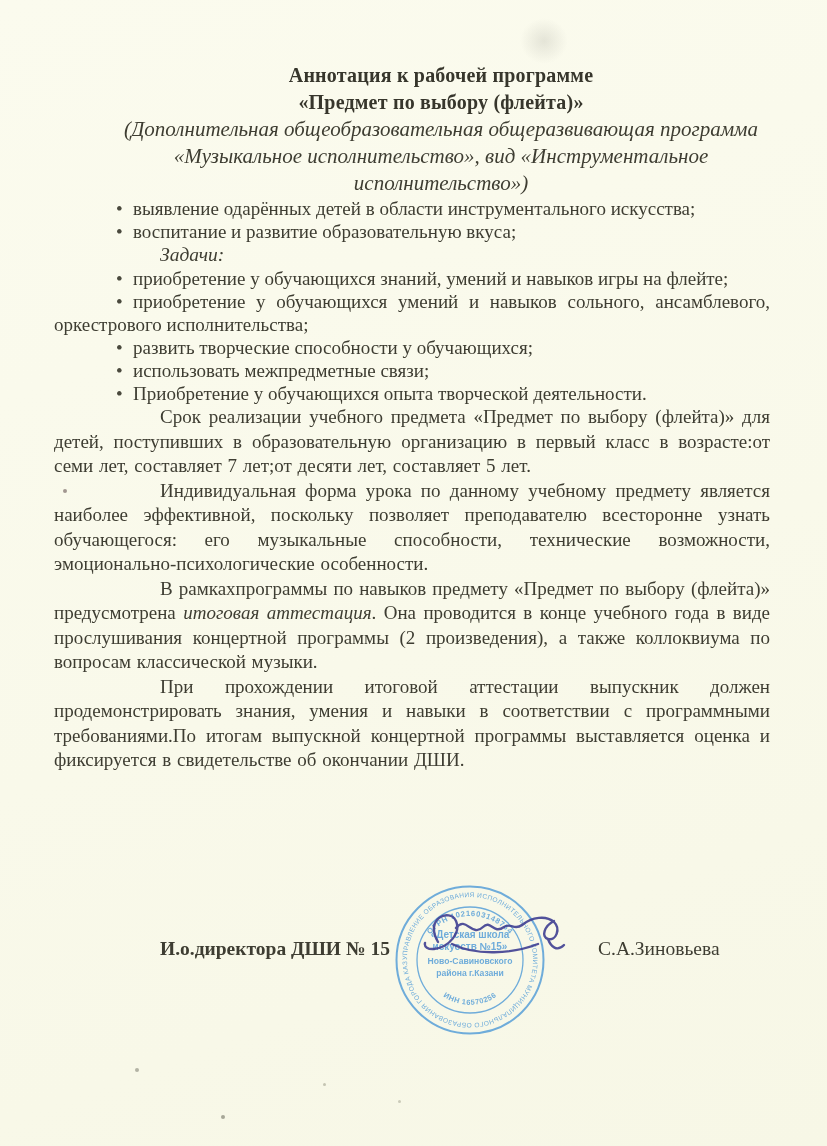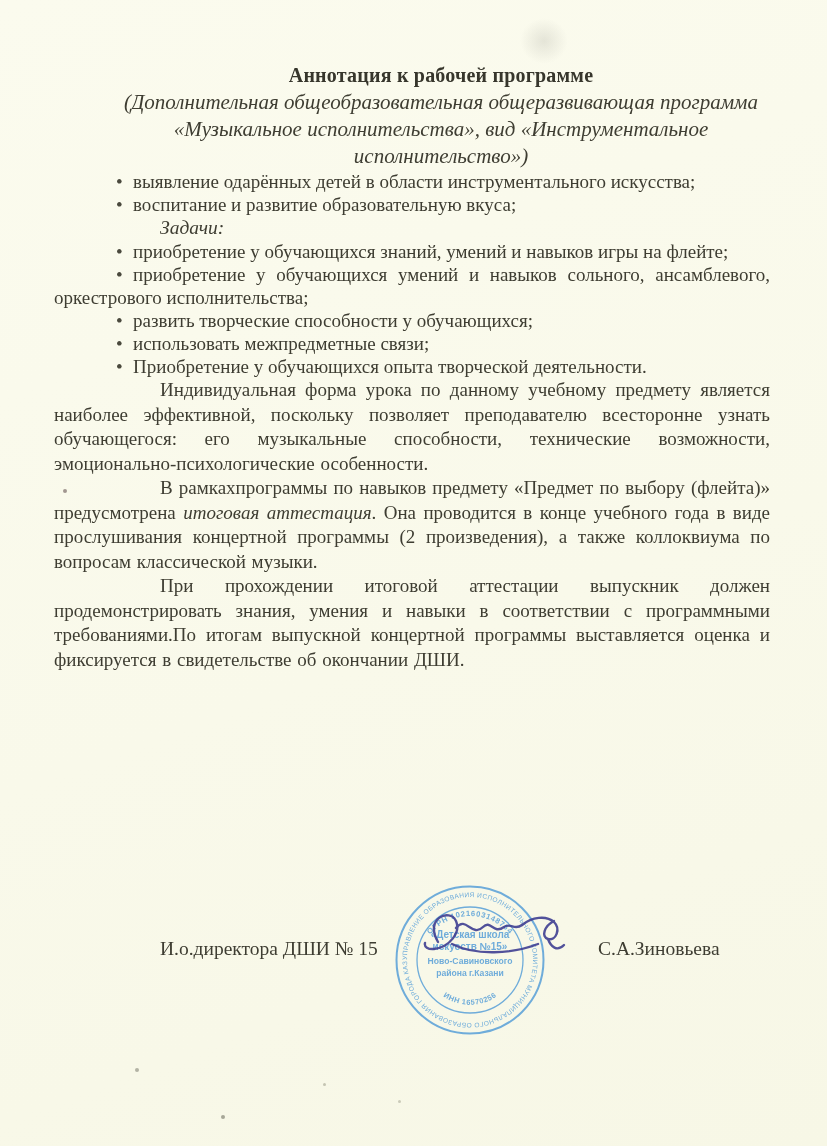--- a/index.html
+++ b/index.html
@@ -39,21 +39,21 @@
   
   p.para{
     margin:0;font-size:19px;line-height:24.5px;
     text-align:justify;text-indent:106px;
     word-spacing:1px;
   }
   .it{font-style:italic;}
   
   .sign-label{
     position:absolute;left:160px;top:938px;
-    font-size:19.5px;color:#3e3d32;
+    font-size:19.5px;color:#3e3d32;font-weight:bold;
   }
   .sign-name{
     position:absolute;left:598px;top:938px;
     font-size:19.5px;color:#3e3d32;
   }
   .stamp{
     position:absolute;left:392px;top:884px;width:156px;height:152px;
     opacity:.92;
   }
   .signature{
@@ -80,37 +80,39 @@
   <div class="speck sp1"></div>
   <div class="speck sp2"></div>
   <div class="speck sp3"></div>
   <div class="speck sp4"></div>
   <div class="speck sp5"></div>
 
   <div class="doc">
 
     <div class="hdr">
       <div class="t">Аннотация к рабочей программе</div>
+      <div class="t">«Предмет по выбору (флейта)»</div>
       <div class="s">(Дополнительная общеобразовательная общеразвивающая программа</div>
-      <div class="s">«Музыкальное исполнительства», вид «Инструментальное</div>
+      <div class="s">«Музыкальное исполнительство», вид «Инструментальное</div>
       <div class="s">исполнительство»)</div>
     </div>
 
 
     <p class="li"><span class="bullet">•</span><span>выявление одарённых детей в области инструментального искусства;</span></p>
     <p class="li"><span class="bullet">•</span><span>воспитание и развитие образовательную вкуса;</span></p>
 
     <p class="lbl">Задачи:</p>
 
     <p class="li"><span class="bullet">•</span><span>приобретение у обучающихся знаний, умений и навыков игры на флейте;</span></p>
     <p class="li"><span class="bullet">•</span><span>приобретение у обучающихся умений и навыков сольного, ансамблевого, оркестрового исполнительства;</span></p>
     <p class="li"><span class="bullet">•</span><span>развить творческие способности у обучающихся;</span></p>
     <p class="li"><span class="bullet">•</span><span>использовать межпредметные связи;</span></p>
     <p class="li"><span class="bullet">•</span><span>Приобретение у обучающихся  опыта творческой деятельности.</span></p>
 
+    <p class="para">Срок реализации учебного предмета «Предмет по выбору (флейта)» для детей, поступивших в образовательную организацию в первый класс в возрасте:от семи лет, составляет 7 лет;от десяти лет, составляет 5 лет.</p>
     <p class="para">Индивидуальная форма урока по данному учебному предмету является наиболее эффективной, поскольку позволяет преподавателю всесторонне узнать обучающегося: его музыкальные способности, технические возможности, эмоционально-психологические особенности.</p>
     <p class="para"><span>В рамкахпрограммы по навыков предмету «Предмет по выбору (флейта)» предусмотрена </span><span class="it">итоговая аттестация</span><span>. Она проводится в конце учебного года в виде прослушивания концертной программы (2 произведения), а также коллоквиума по вопросам классической музыки.</span></p>
     <p class="para">При прохождении итоговой аттестации выпускник должен продемонстрировать знания, умения и навыки в соответствии с программными требованиями.По итогам выпускной концертной программы выставляется оценка и фиксируется в свидетельстве об окончании ДШИ.</p>
 
   </div>
 
   <div class="sign-label">И.о.директора ДШИ № 15</div>
   <div class="sign-name">С.А.Зиновьева</div>
 
   <svg class="stamp" viewBox="0 0 156 152" xmlns="http://www.w3.org/2000/svg">

